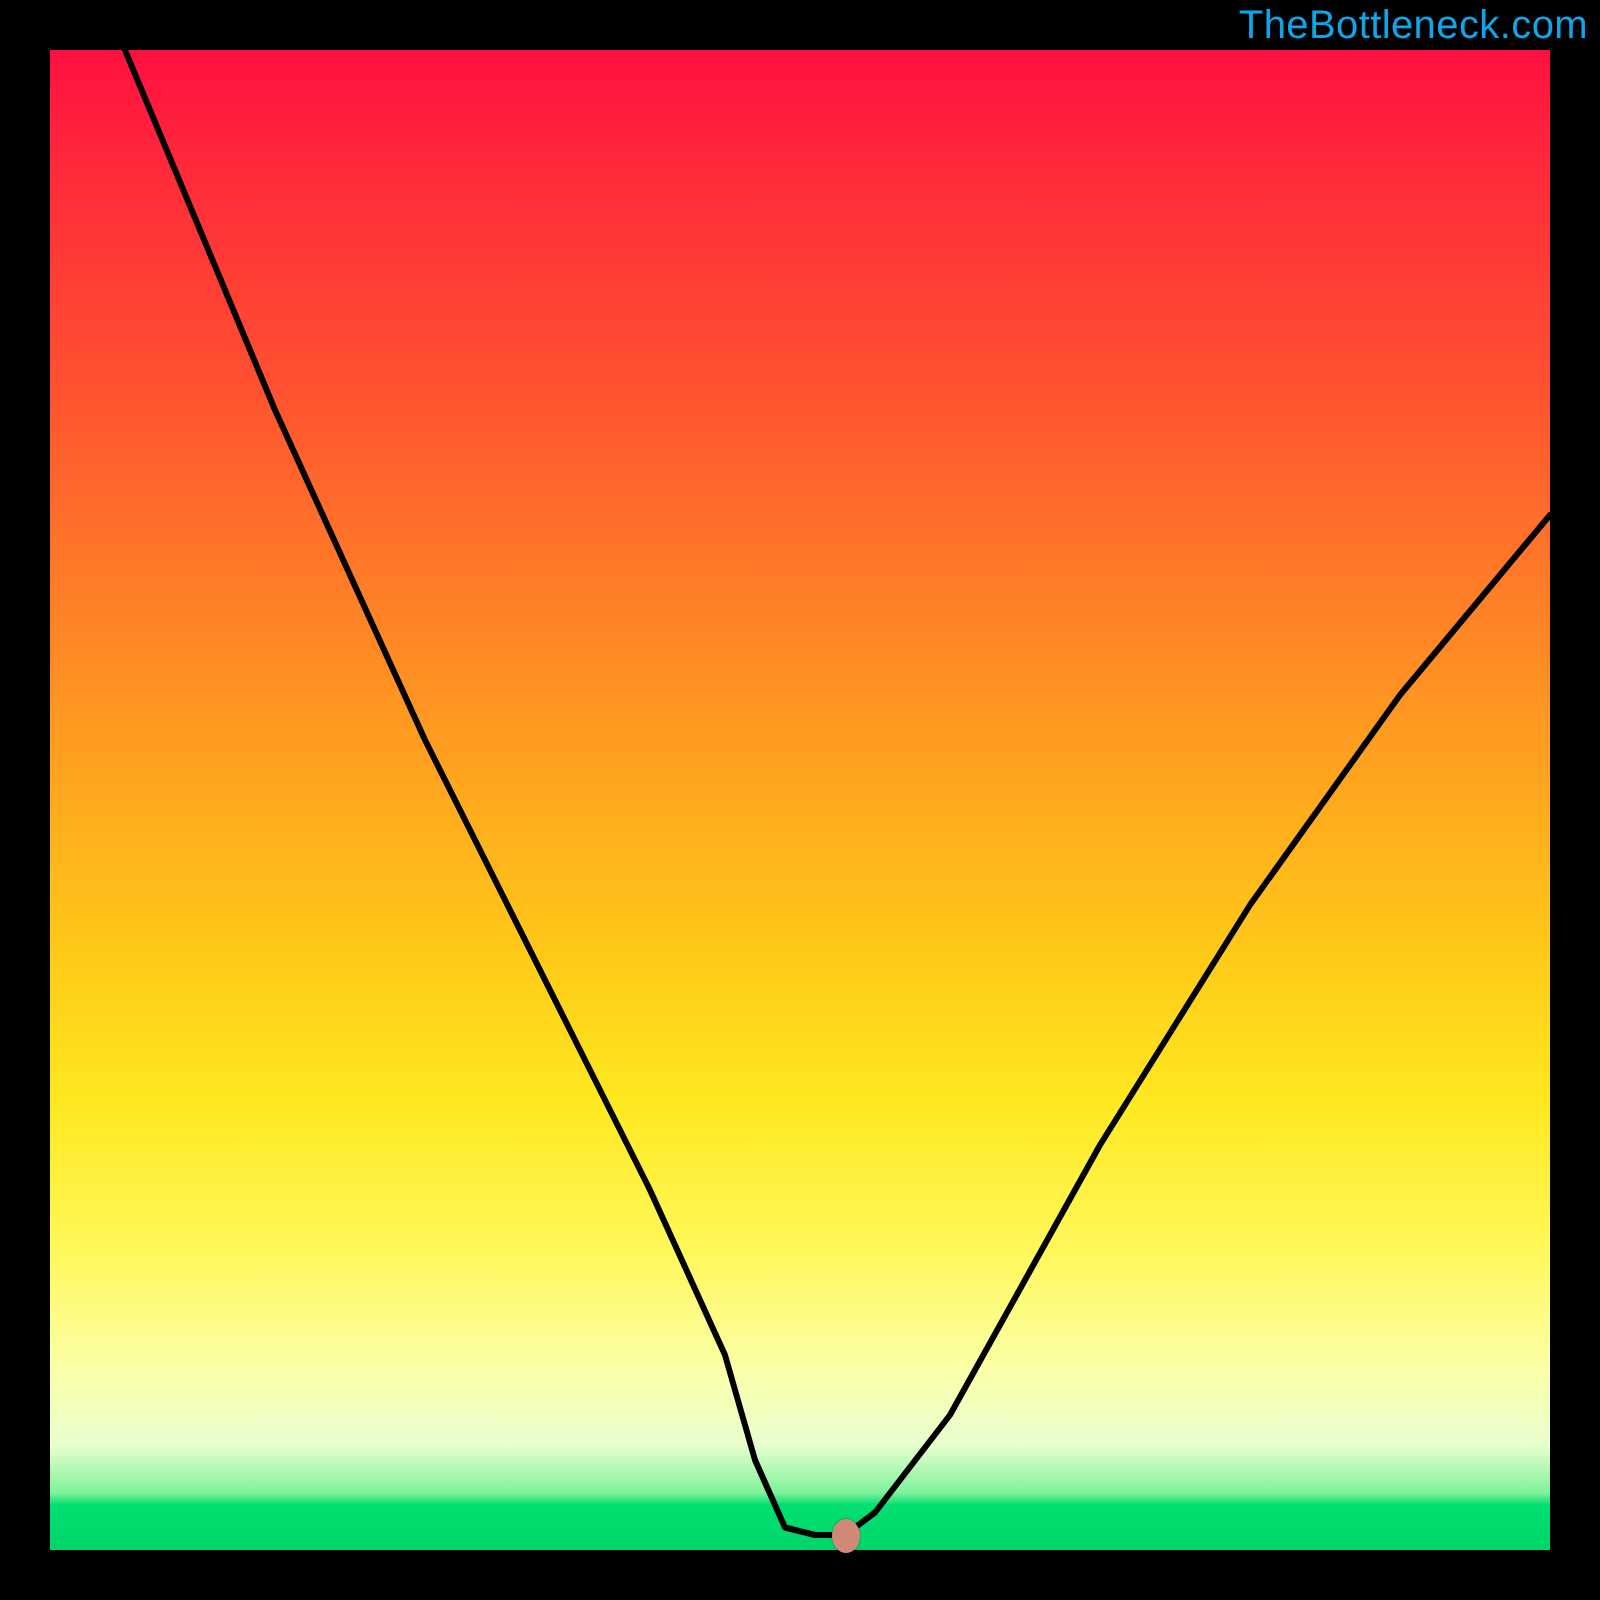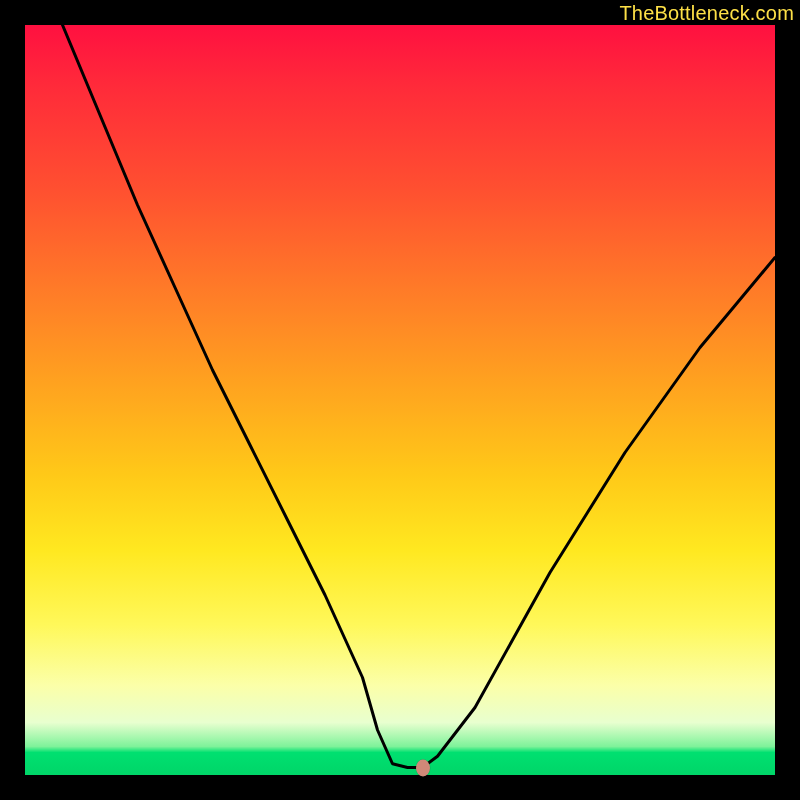--- a/index.html
+++ b/index.html
@@ -45,21 +45,21 @@
     left: 0;
     top: 0;
     width: 750px;
     height: 750px;
     pointer-events: none;
   }
   .watermark {
     position: absolute;
     top: 2px;
     right: 6px;
-    color: #fde047;
+    color: #0ea5e9;
     font-size: 20px;
     font-weight: 500;
     letter-spacing: 0.2px;
   }
   .marker {
     position: absolute;
     width: 14px;
     height: 17px;
     border-radius: 50% / 50%;
     background: #d08878;

